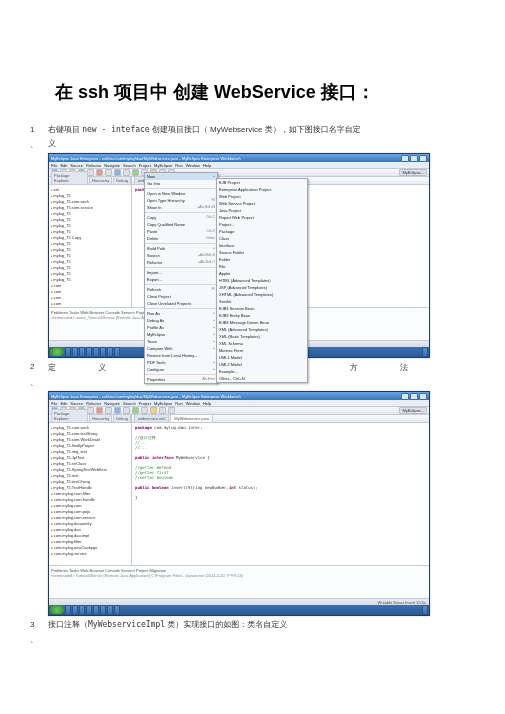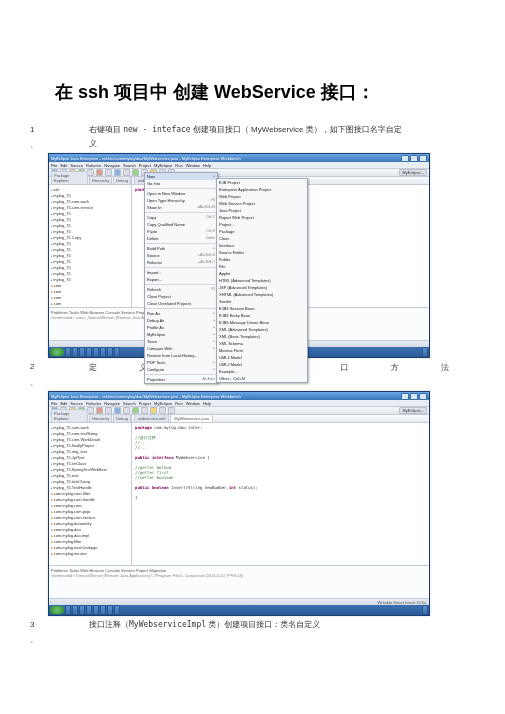--- a/index.html
+++ b/index.html
@@ -32,21 +32,20 @@
     font-size: 8px;
     color:#333;
     flex-shrink:0;
     padding-top:1px;
   }
   .body-col {
     flex: 1;
     font-size: 8px;
     line-height: 1.5;
     color:#333;
-    margin-left:41px;
   }
   .mono {
     font-family: Consolas, monospace;
     font-size: 8px;
   }
   .spaced {
     display: flex;
     justify-content: space-between;
     width: 360px;
     font-size:8px;
@@ -499,21 +498,21 @@
         <span class="tbitem"></span>
         <span class="tbitem"></span>
         <span class="tbspacer"></span>
         <span class="tbitem"></span>
       </div>
   </div>
 
   <div class="row">
     <div class="num-col">3</div>
     <div class="body-col">
-      <span>接口注释（</span><span class="mono">MyWebserviceImpl</span><span> 类）创建项目接口：类名自定义</span>
+      <span>接口注释（</span><span class="mono">MyWebserviceImpl</span><span> 类）实现接口的如图：类名自定义</span>
     </div>
   </div>
   <div class="row">
       <div class="num-col">、</div>
       <div class="body-col"></div>
     </div>
 
 </div>
 
 </body></html>

